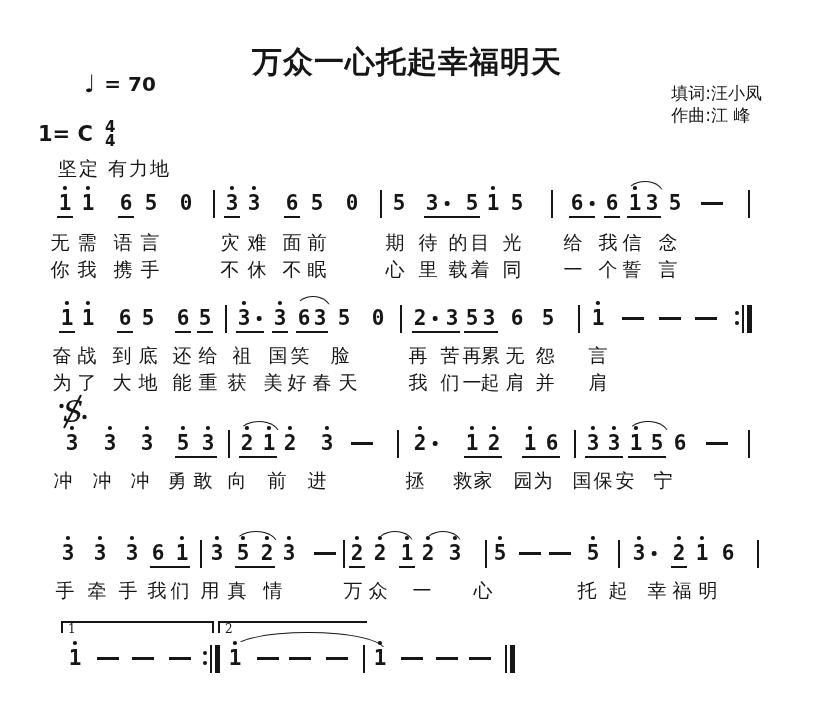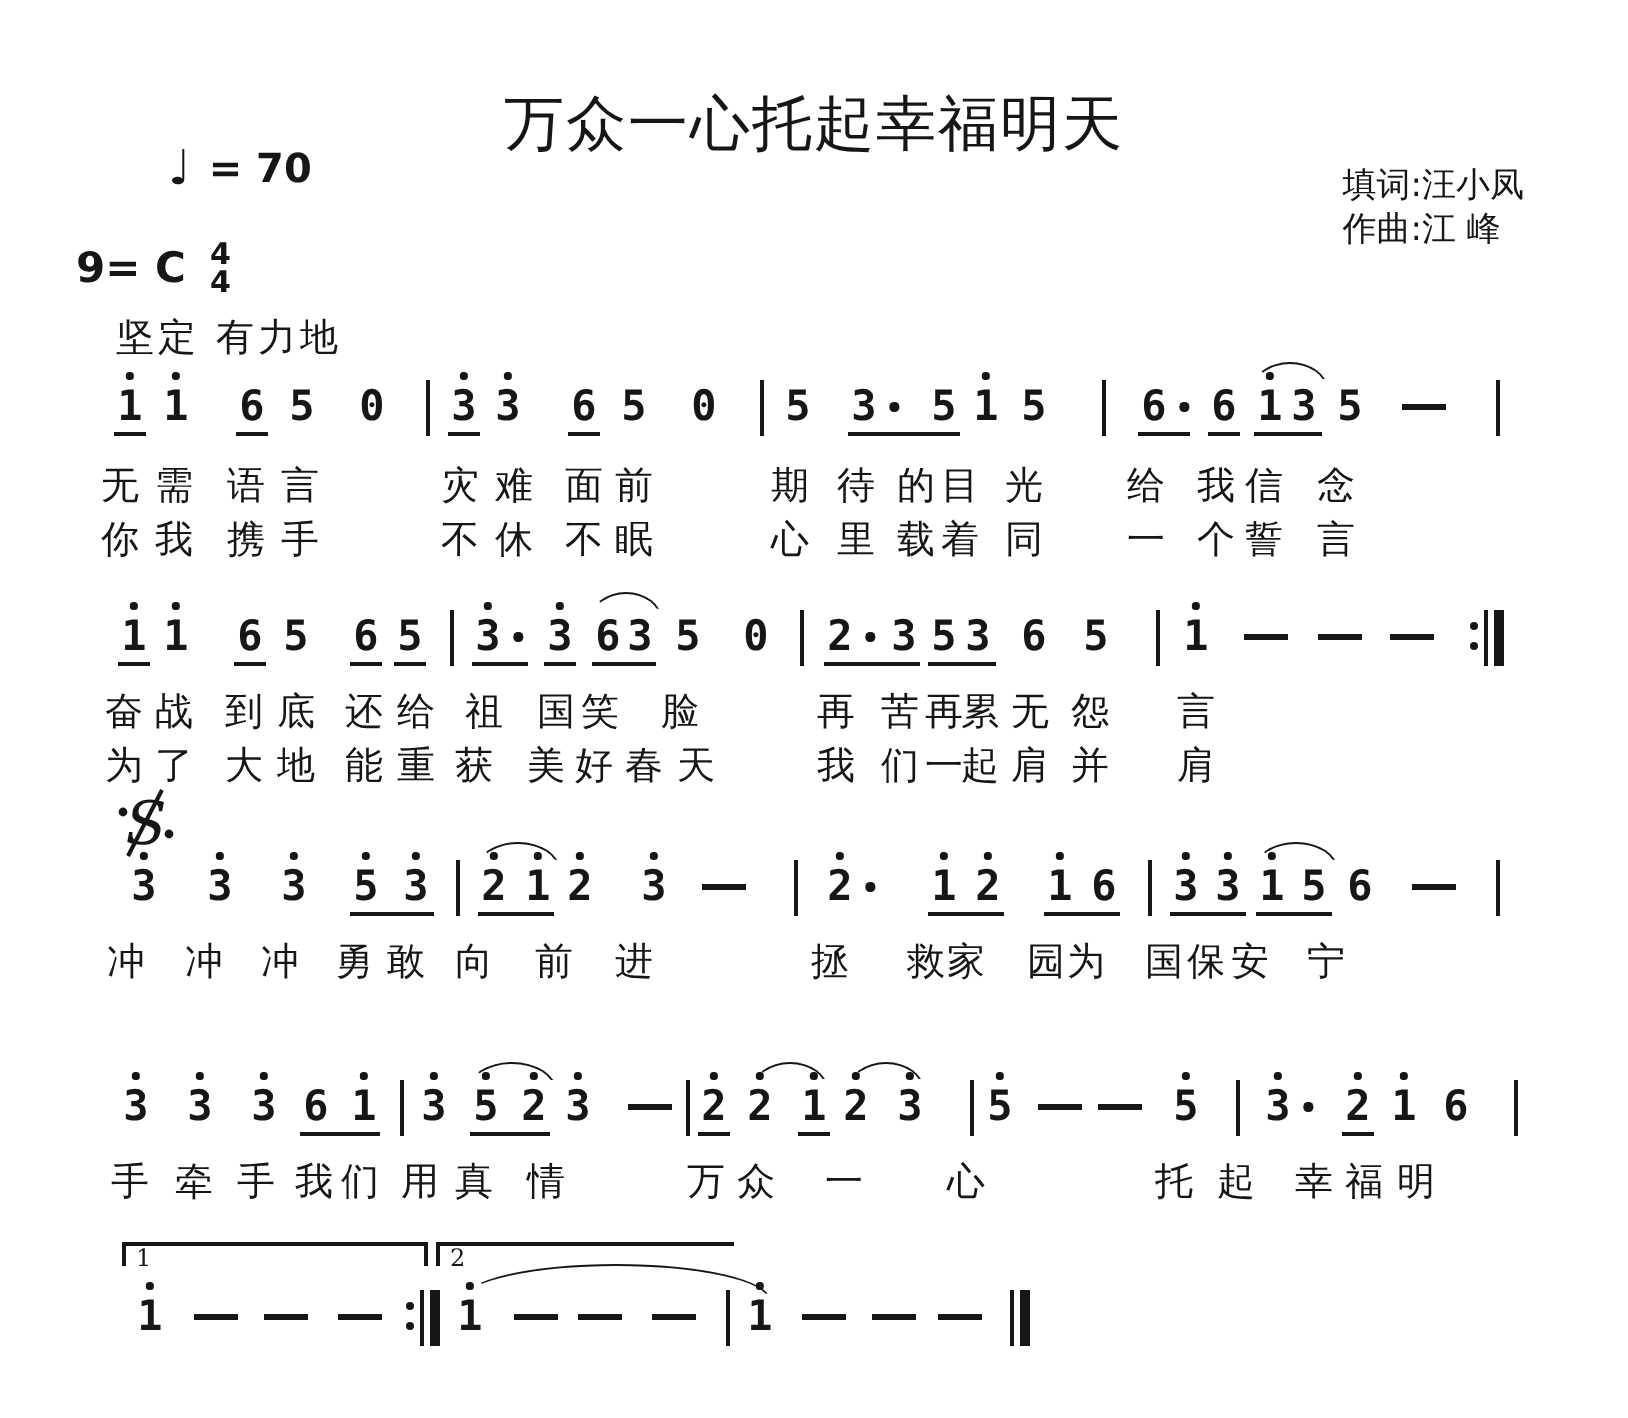--- a/index.html
+++ b/index.html
@@ -2,21 +2,21 @@
 <html><head>
 <meta charset="utf-8">
 <style>
   html,body{margin:0;padding:0;}
   body{
     width:814px;height:709px;position:relative;background:#ffffff;
     color:#161616;font-family:"DejaVu Sans",sans-serif;overflow:hidden;
   }
   .title{
     position:absolute;top:42px;left:0;width:100%;text-align:center;
-    font-size:30px;font-weight:400;letter-spacing:1px;
+    font-size:30px;font-weight:700;letter-spacing:1px;
   }
   .tempo{position:absolute;left:84px;top:72px;display:flex;align-items:center;gap:9px;font-size:20px;font-weight:600;}
   .tempo .gnote{font-size:24px;line-height:24px;}
   .credits{position:absolute;right:52px;top:82px;font-size:17px;line-height:22px;text-align:left;}
   .keysig{position:absolute;left:38px;top:120px;font-size:21px;font-weight:600;display:flex;align-items:center;gap:12px;}
   .meter{display:inline-flex;flex-direction:column;align-items:center;}
   .meter span{display:block;font-size:15px;line-height:14px;font-weight:700;}
   .expression{position:absolute;left:58px;top:156px;font-size:19px;letter-spacing:2px;}
 
   .score{position:absolute;left:0;top:0;width:814px;height:709px;}
@@ -59,21 +59,21 @@
     <span class="gnote">♩</span>
     <span>= 70</span>
   </div>
 
   <div class="credits">
     <div>填词:汪小凤</div>
     <div>作曲:江  峰</div>
   </div>
 
   <div class="keysig">
-    <span>9= C</span>
+    <span>1= C</span>
     <span class="meter">
       <span>4</span>
       <span>4</span>
     </span>
   </div>
 
   <div class="expression">坚定 有力地</div>
 
   <div class="segno">
     <svg width="30" height="36" viewBox="0 0 30 36">

